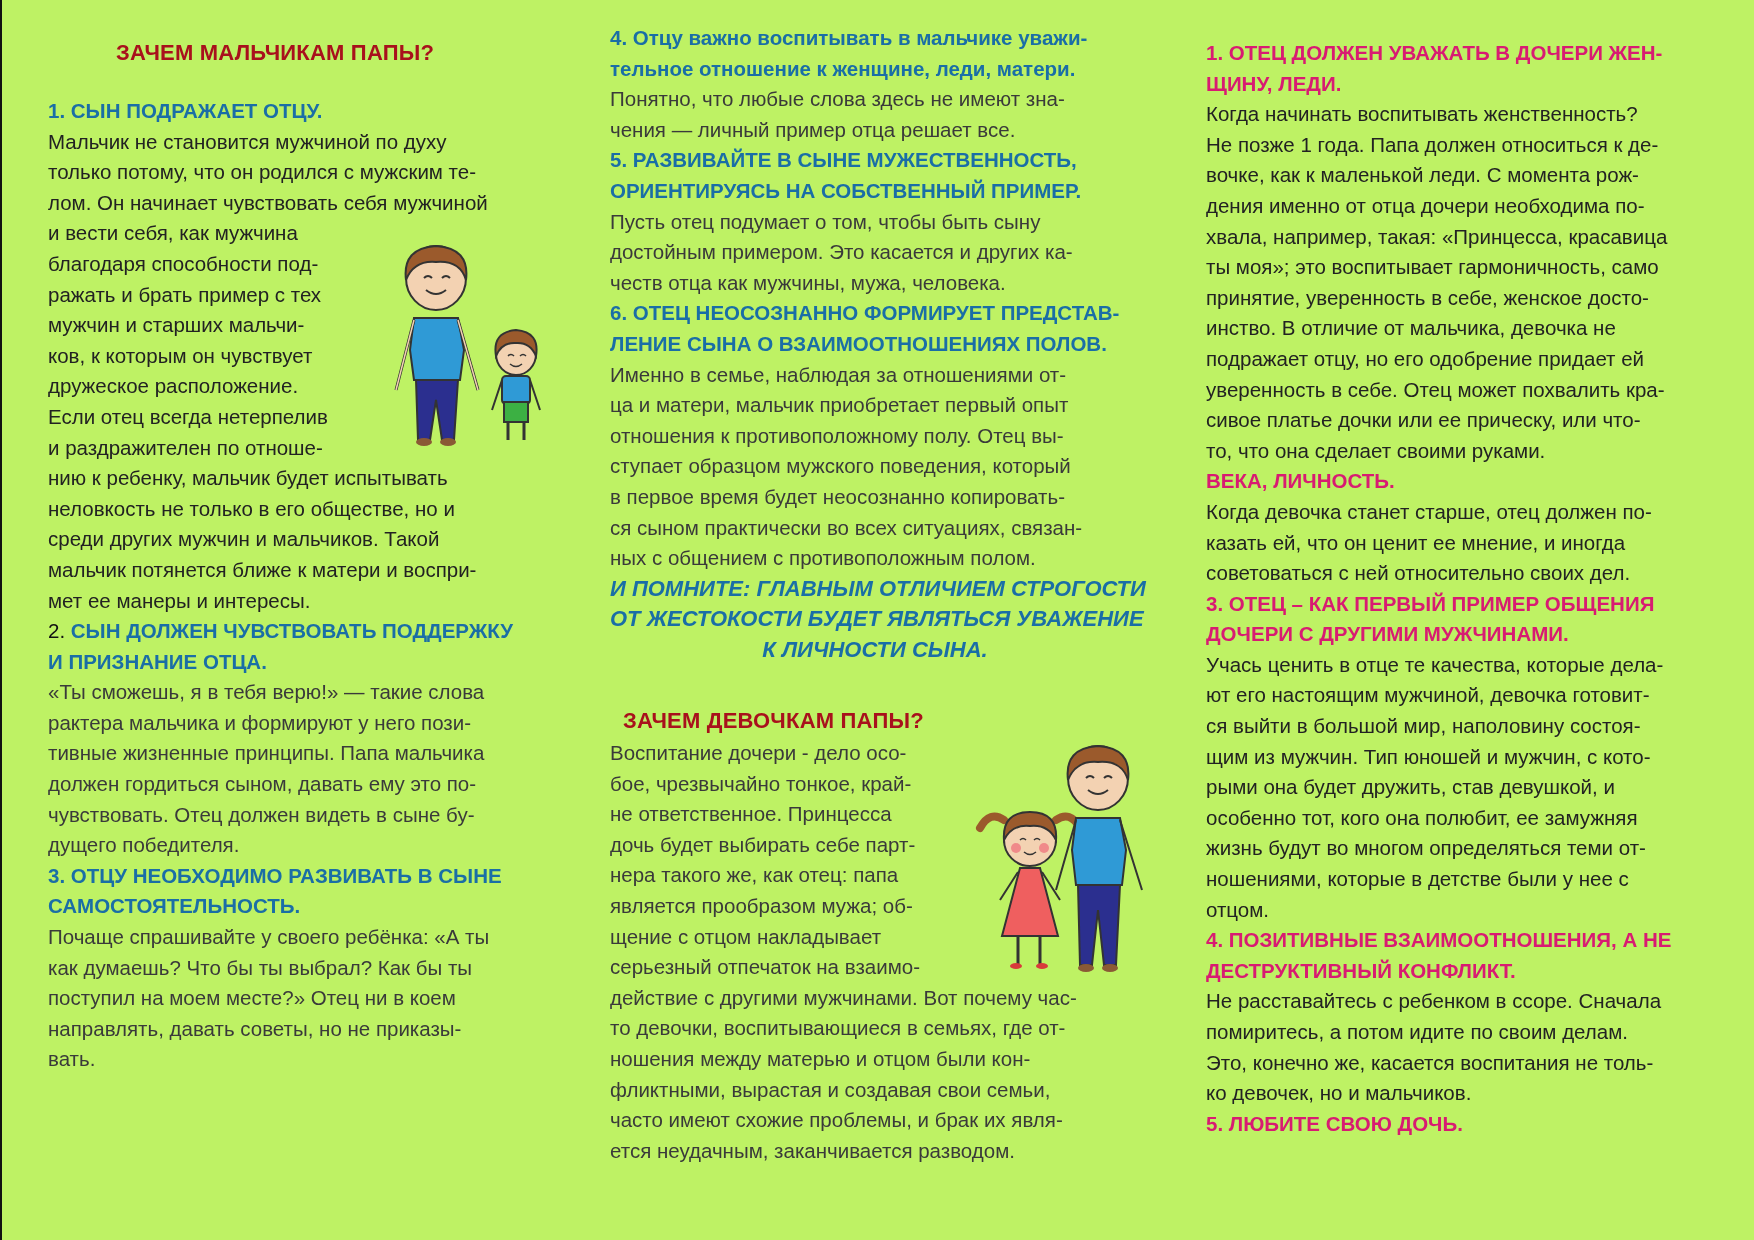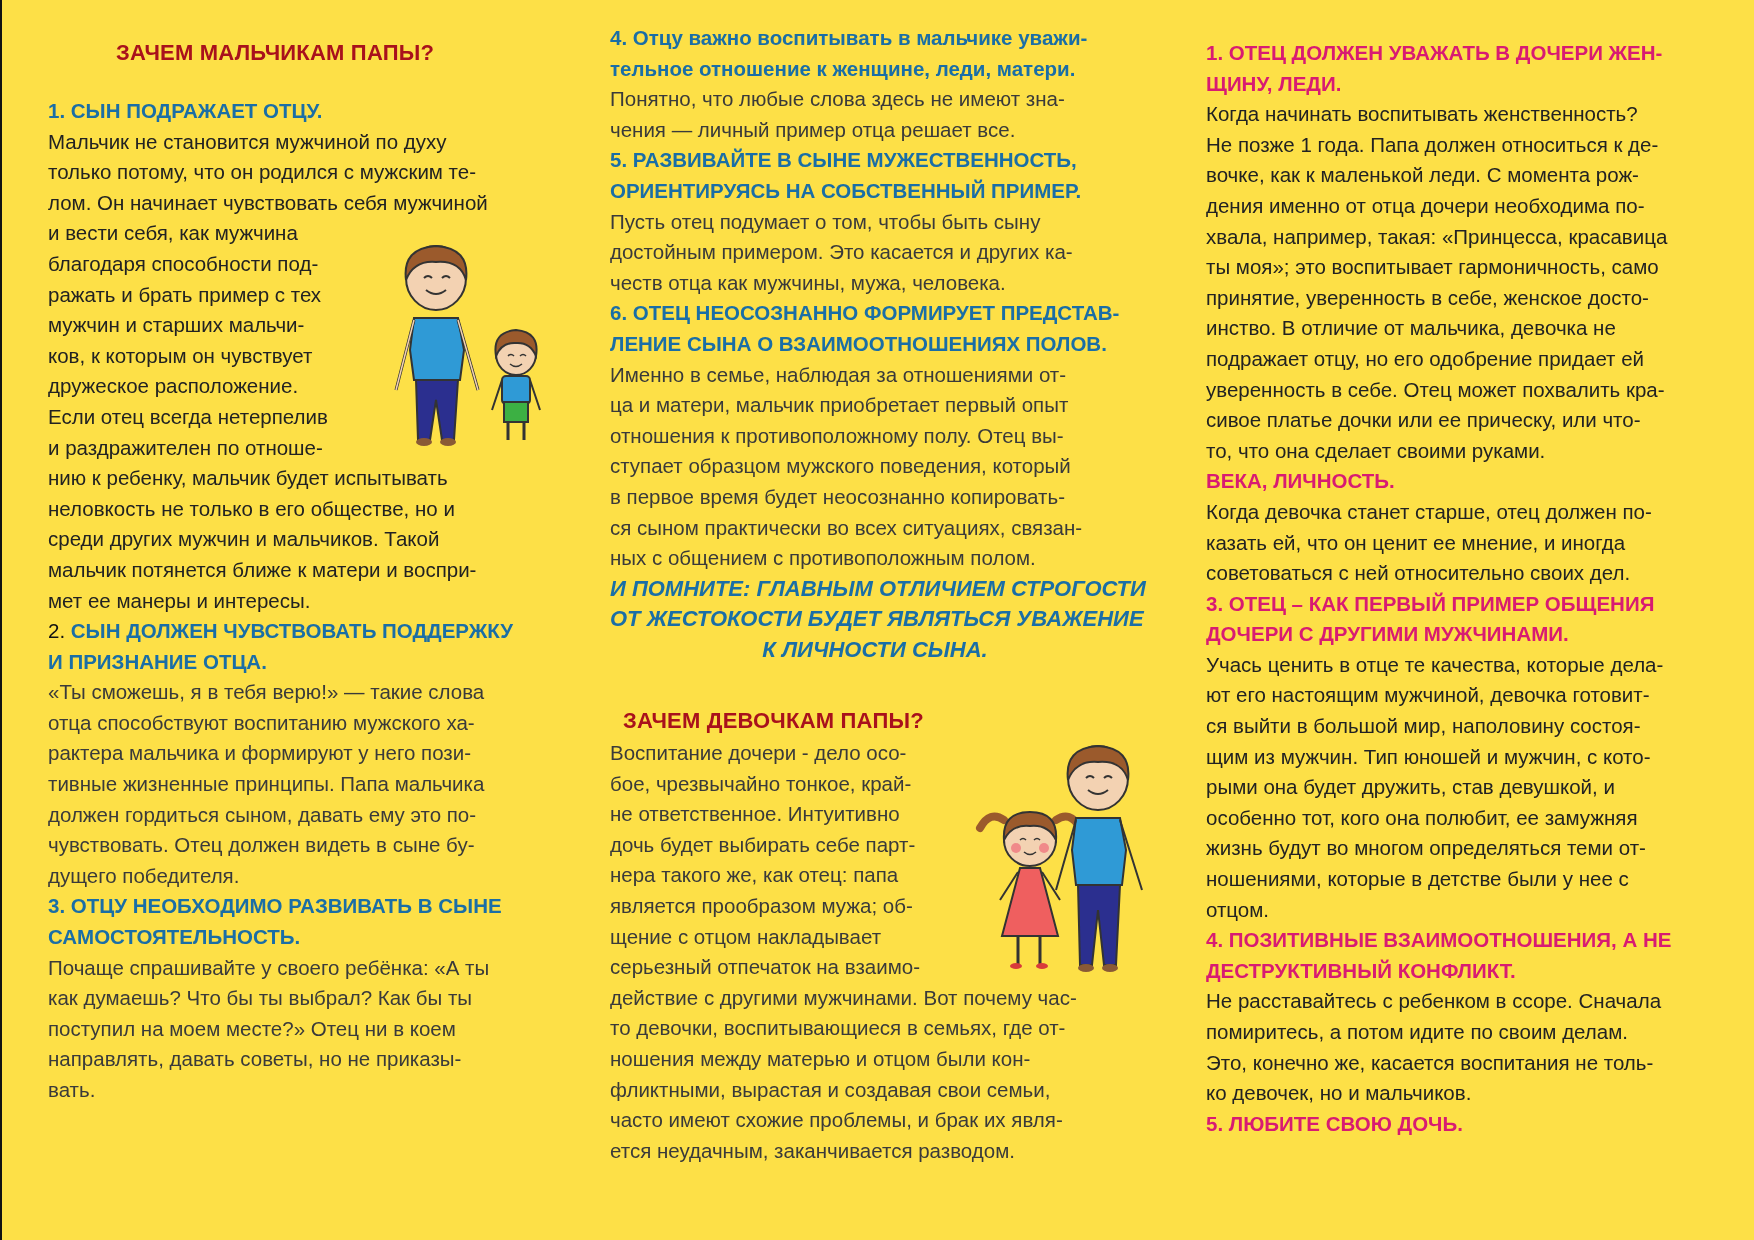--- a/index.html
+++ b/index.html
@@ -1,19 +1,19 @@
 <!DOCTYPE html>
 <html><head>
 <meta charset="utf-8">
 <style>
   html, body { margin: 0; padding: 0; background: #ffffff; }
   body { width: 1754px; height: 1240px; position: relative; overflow: hidden;
          font-family: "Liberation Sans", "DejaVu Sans", sans-serif; }
   .page { position: absolute; left: 0; top: 0; width: 1754px; height: 1240px;
-          border-left: 2px solid #111; box-sizing: border-box; background: #fde047; }
+          border-left: 2px solid #111; box-sizing: border-box; background: #bef264; }
   .col { position: absolute; top: 0; }
   .col-left { left: 46px; width: 500px; }
   .col-mid { left: 608px; width: 530px; }
   .col-right { left: 1204px; width: 520px; }
   .line { display: block; font-size: 20.5px; line-height: 30.6px; white-space: nowrap; color: #3a3a3a; }
   .dark { color: #222; }
   .h-blue { color: #1a6ea6; font-weight: bold; font-size: 20.5px; line-height: 30.6px; display:block; white-space: nowrap; }
   .h-blue .num-black { color: #111; font-weight: normal; }
   .h-pink { color: #d81b72; font-weight: bold; font-size: 20.5px; line-height: 30.6px; display:block; white-space: nowrap; }
   .title-red { color: #a8111c; font-weight: bold; font-size: 22px; display:block; white-space: nowrap; letter-spacing: 0.2px; }
@@ -46,21 +46,20 @@
           <span class="line dark">нию к ребенку, мальчик будет испытывать</span>
           <span class="line dark">неловкость не только в его обществе, но и</span>
           <span class="line dark">среди других мужчин и мальчиков. Такой</span>
           <span class="line dark">мальчик потянется ближе к матери и воспри-</span>
           <span class="line dark">мет ее манеры и интересы.</span>
         </div>
       <div class="h-blue"><span class="num-black">2.</span> <span>СЫН ДОЛЖЕН ЧУВСТВОВАТЬ ПОДДЕРЖКУ</span></div>
       <span class="h-blue">И ПРИЗНАНИЕ ОТЦА.</span>
       <div id="l-s2">
           <span class="line">«Ты сможешь, я в тебя верю!» — такие слова</span>
-          <span class="line">отца способствуют воспитанию мужского ха-</span>
           <span class="line">рактера мальчика и формируют у него пози-</span>
           <span class="line">тивные жизненные принципы. Папа мальчика</span>
           <span class="line">должен гордиться сыном, давать ему это по-</span>
           <span class="line">чувствовать. Отец должен видеть в сыне бу-</span>
           <span class="line">дущего победителя.</span>
         </div>
       <span class="h-blue">3. ОТЦУ НЕОБХОДИМО РАЗВИВАТЬ В СЫНЕ</span>
       <span class="h-blue">САМОСТОЯТЕЛЬНОСТЬ.</span>
       <div id="l-s3">
           <span class="line">Почаще спрашивайте у своего ребёнка: «А ты</span>
@@ -127,21 +126,21 @@
           <span class="italic-note">И ПОМНИТЕ: ГЛАВНЫМ ОТЛИЧИЕМ СТРОГОСТИ</span>
           <span class="italic-note">ОТ ЖЕСТОКОСТИ БУДЕТ ЯВЛЯТЬСЯ УВАЖЕНИЕ</span>
           <span class="italic-note">К ЛИЧНОСТИ СЫНА.</span>
         </div>
     </div>
 
     <span class="title-red" style="position:absolute; top:708px; left:13px;">ЗАЧЕМ ДЕВОЧКАМ ПАПЫ?</span>
     <div id="m-girls" style="position:absolute; top:738px; left:0;">
         <span class="line">Воспитание дочери - дело осо-</span>
         <span class="line">бое, чрезвычайно тонкое, край-</span>
-        <span class="line">не ответственное. Интуитивно</span>
+        <span class="line">не ответственное. Принцесса</span>
         <span class="line">дочь будет выбирать себе парт-</span>
         <span class="line">нера такого же, как отец: папа</span>
         <span class="line">является прообразом мужа; об-</span>
         <span class="line">щение с отцом накладывает</span>
         <span class="line">серьезный отпечаток на взаимо-</span>
         <span class="line">действие с другими мужчинами. Вот почему час-</span>
         <span class="line">то девочки, воспитывающиеся в семьях, где от-</span>
         <span class="line">ношения между матерью и отцом были кон-</span>
         <span class="line">фликтными, вырастая и создавая свои семьи,</span>
         <span class="line">часто имеют схожие проблемы, и брак их явля-</span>

